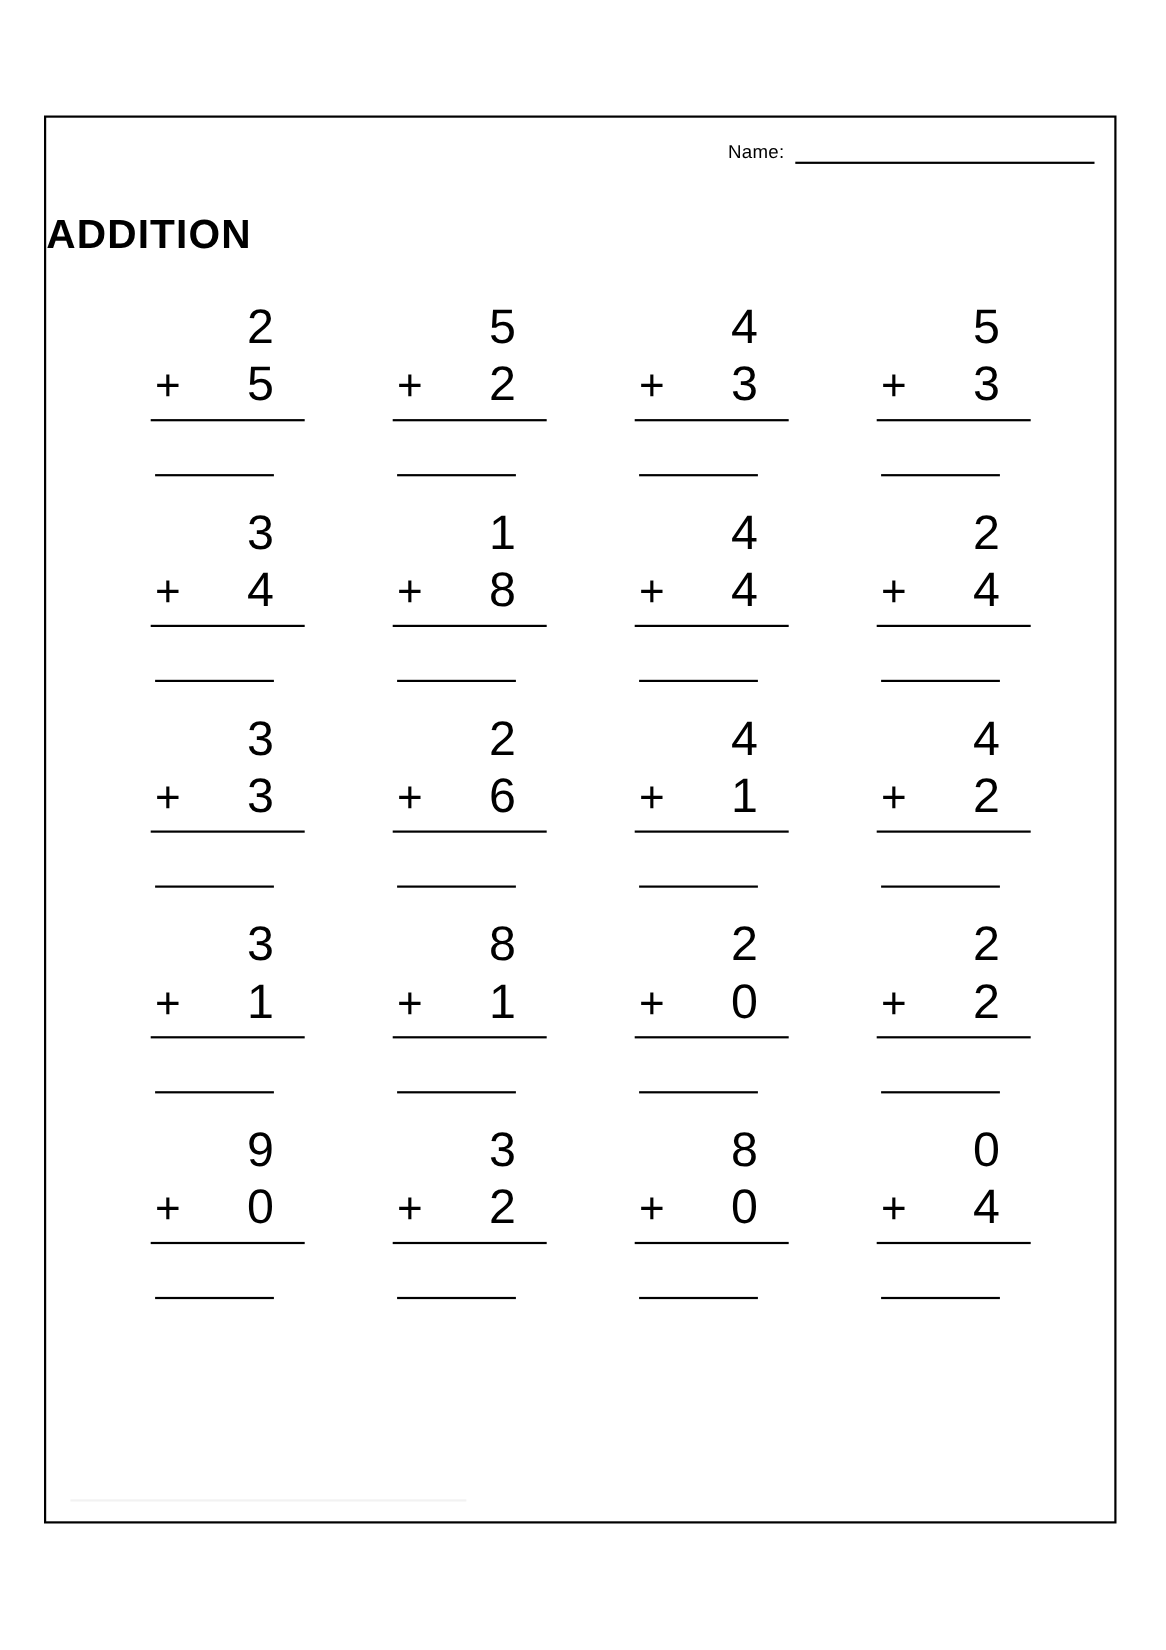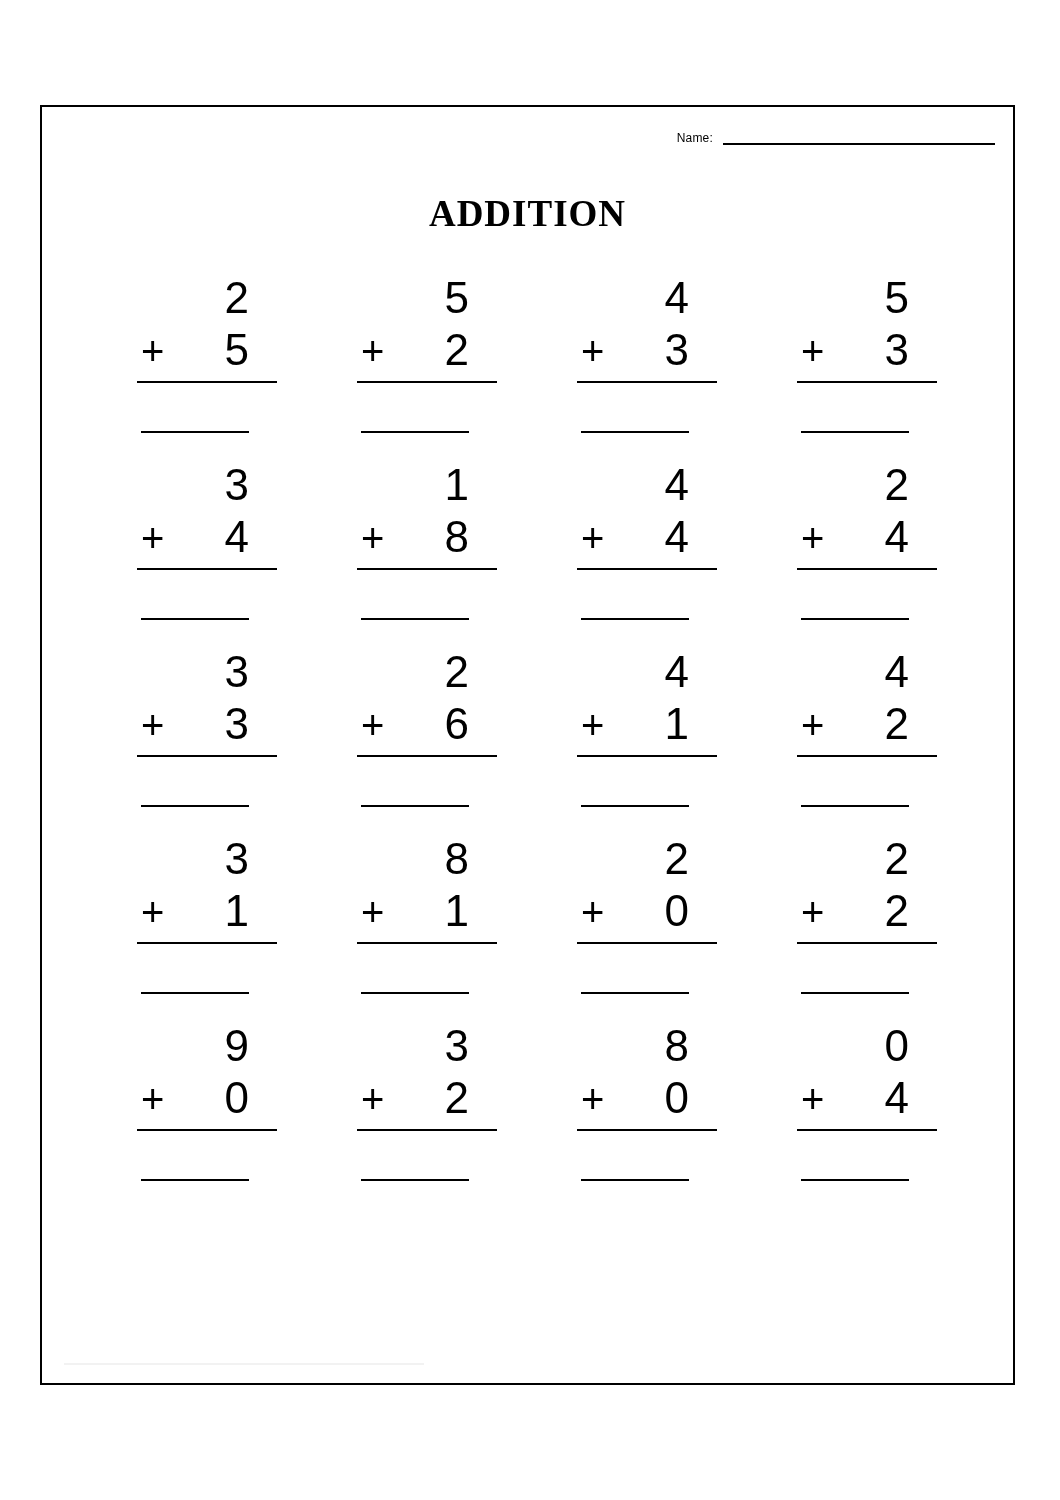--- a/index.html
+++ b/index.html
@@ -28,40 +28,39 @@
 
   .name-row {
     position: absolute;
     right: 18px;
     top: 22px;
     display: flex;
     align-items: flex-end;
     gap: 10px;
   }
   .name-label {
-    font-size: 12px;
+    font-size: 17px;
     font-family: "Liberation Sans", sans-serif;
     letter-spacing: 0.2px;
   }
   .name-line {
     width: 272px;
     border-bottom: 2px solid #000000;
     height: 14px;
   }
 
   .title {
     position: absolute;
     left: 0;
     right: 0;
     top: 85px;
-    text-align: center;
+    text-align: left;
     font-size: 37px;
     font-weight: bold;
     letter-spacing: 1px;
-    font-family: Liberation Serif, serif;
   }
 
   .grid {
     position: absolute;
     left: 50px;
     top: 165px;
     width: 880px;
     display: flex;
     flex-direction: column;
     gap: 0;

